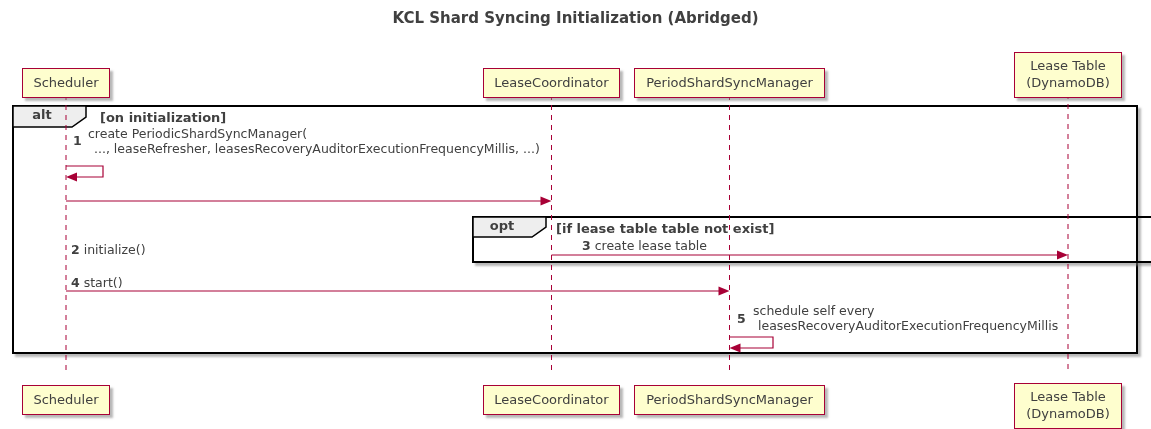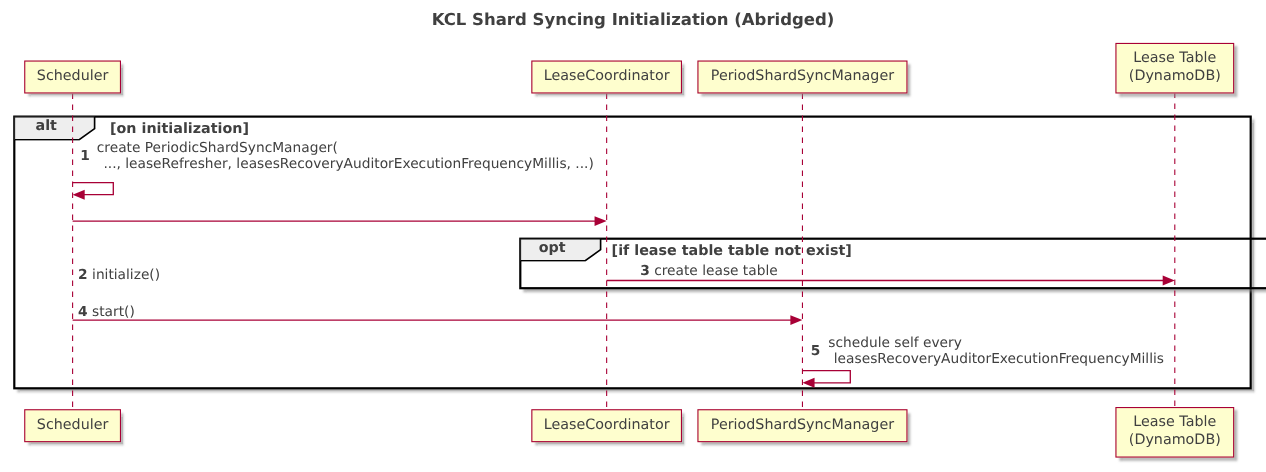--- a/index.html
+++ b/index.html
@@ -10,21 +10,21 @@
   }
   .title{
     position:absolute;left:0;top:9px;width:1151px;text-align:center;
     font-size:15px;font-weight:700;
   }
   .pbox{
     position:absolute;background:var(--participant-fill);
     border:1.6px solid var(--accent);
     box-shadow:3px 3px 2px rgba(125,125,125,.55);
     display:flex;flex-direction:column;align-items:center;justify-content:center;
-    font-size:13px;line-height:1.3;box-sizing:border-box;white-space:nowrap;
+    font-size:13px;line-height:1.3;box-sizing:border-box;white-space:nowrap;margin-top:13px;
   }
   .frame{
     position:absolute;border:2px solid var(--frame-border);
     box-shadow:3px 3px 2px rgba(125,125,125,.55);
     box-sizing:border-box;background:transparent;
   }
   .pentagon{position:absolute;left:-1px;top:-1px;}
   .pent-shape{fill:var(--pentagon-fill);stroke:var(--frame-border);stroke-width:1.5;}
   .pent-label{
     position:absolute;left:0;top:1px;width:58px;text-align:center;

